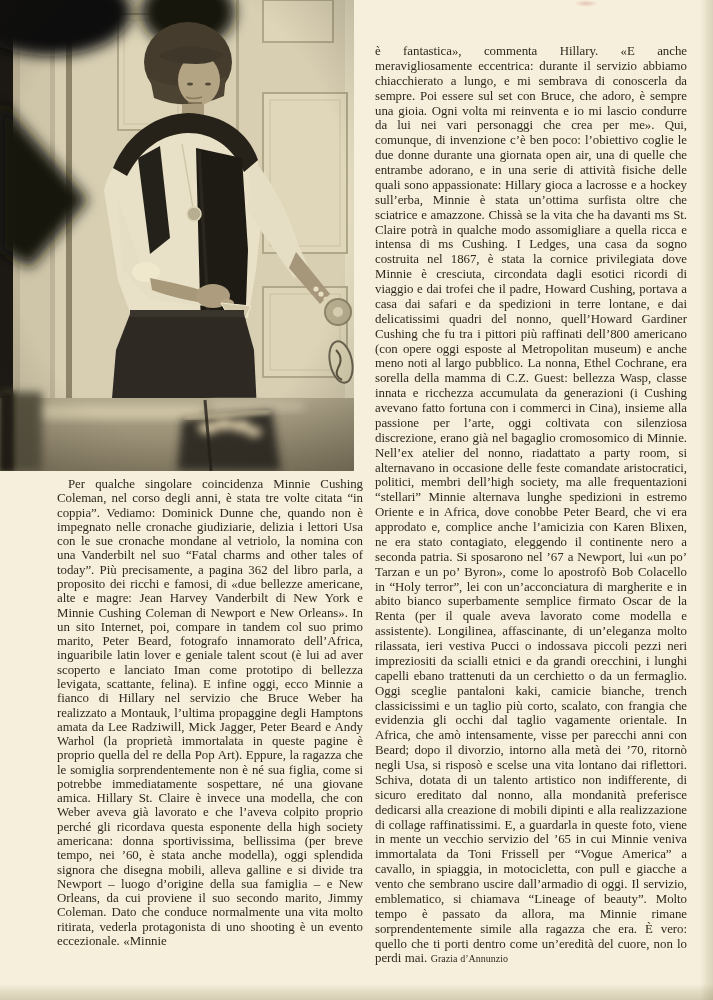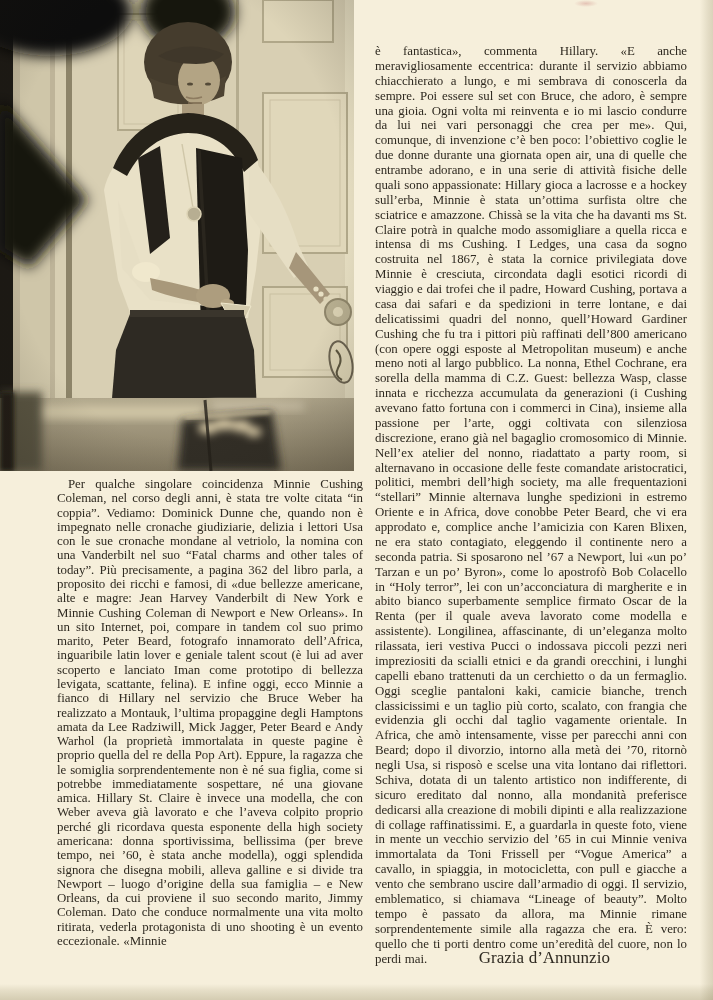--- a/index.html
+++ b/index.html
@@ -35,21 +35,21 @@
   .col {
     position: absolute;
     text-align: justify;
     font-size: 12.9px;
     letter-spacing: -0.05px;
     word-spacing: 0.4px;
   }
   #col-left  { left: 57px;  top: 477px; width: 306px; line-height: 14.28px; }
   #col-left .lead { text-indent: 11px; display: block; }
   #col-right { left: 375px; top: 44px;  width: 312px; line-height: 14.87px; }
-  .byline { font-size: 17px; letter-spacing: 0; margin-left: 48px; }
+  .byline { font-size: 10px; letter-spacing: 0; }
 </style>
 </head>
 <body>
 
 <div id="page">
 
   <svg id="photo" viewBox="0 0 354 471" xmlns="http://www.w3.org/2000/svg" preserveAspectRatio="none">
     <defs>
       <filter id="b2" x="-30%" y="-30%" width="160%" height="160%">
           <feGaussianBlur stdDeviation="2"></feGaussianBlur>

